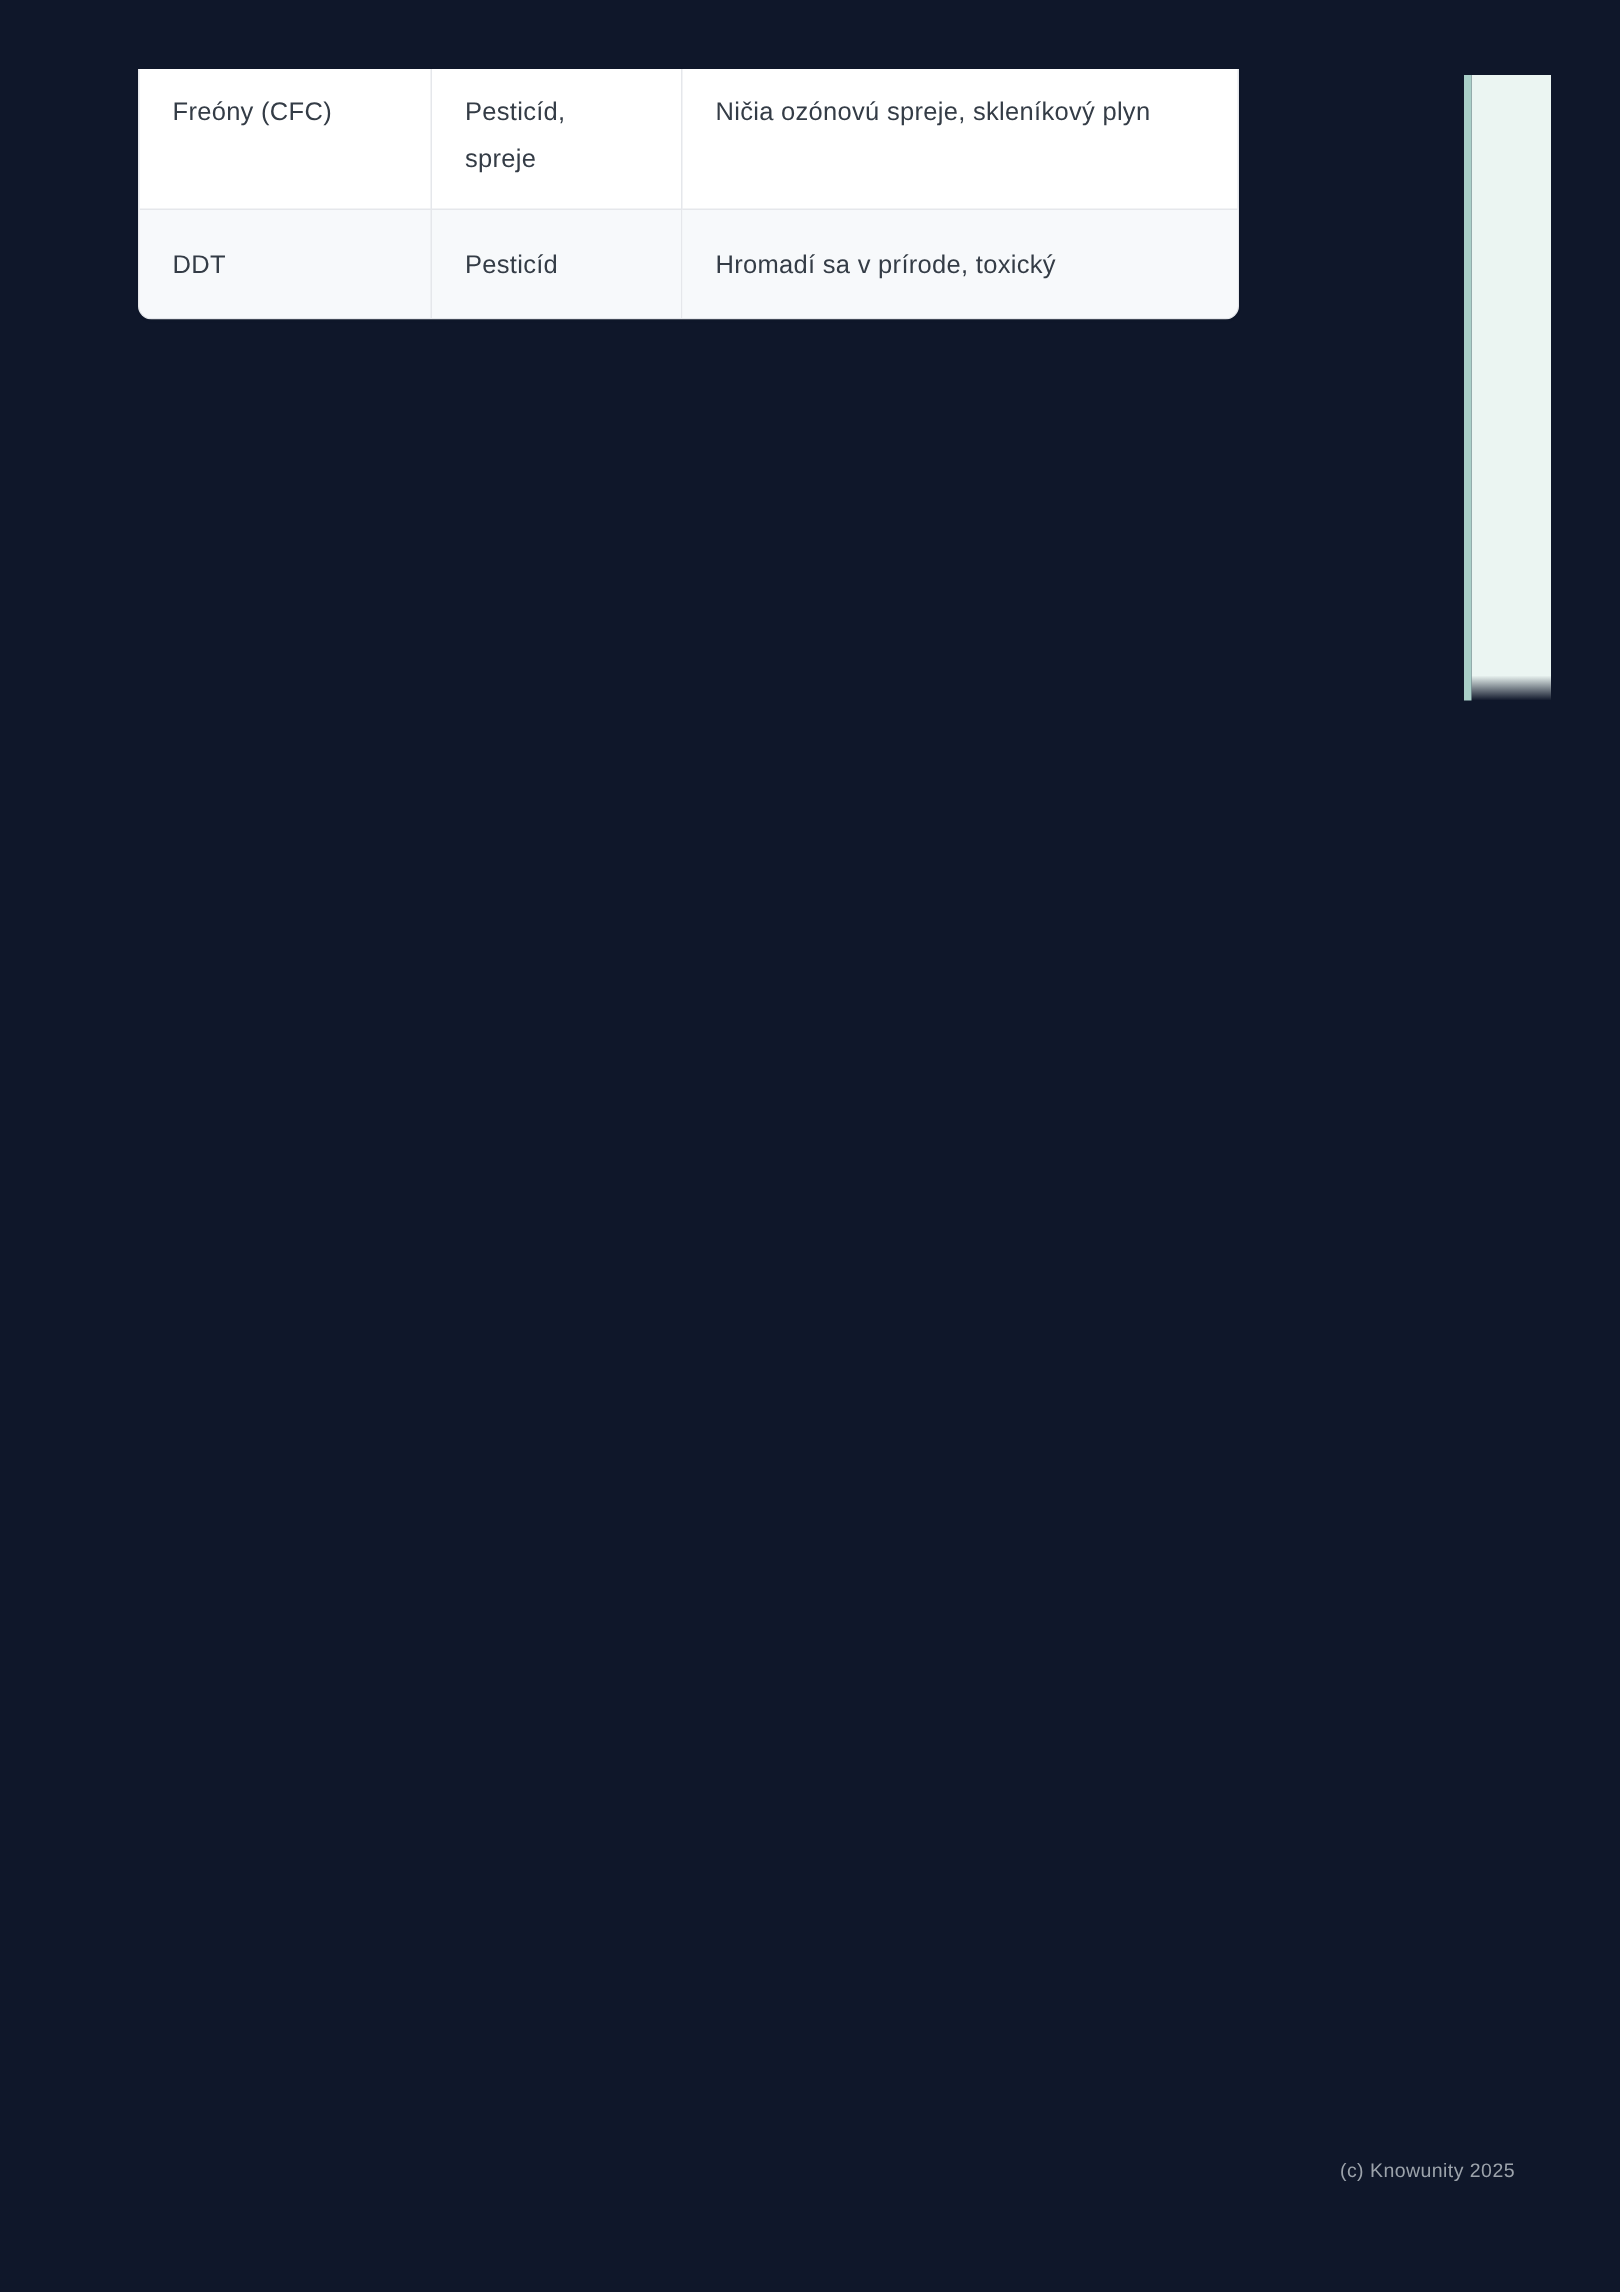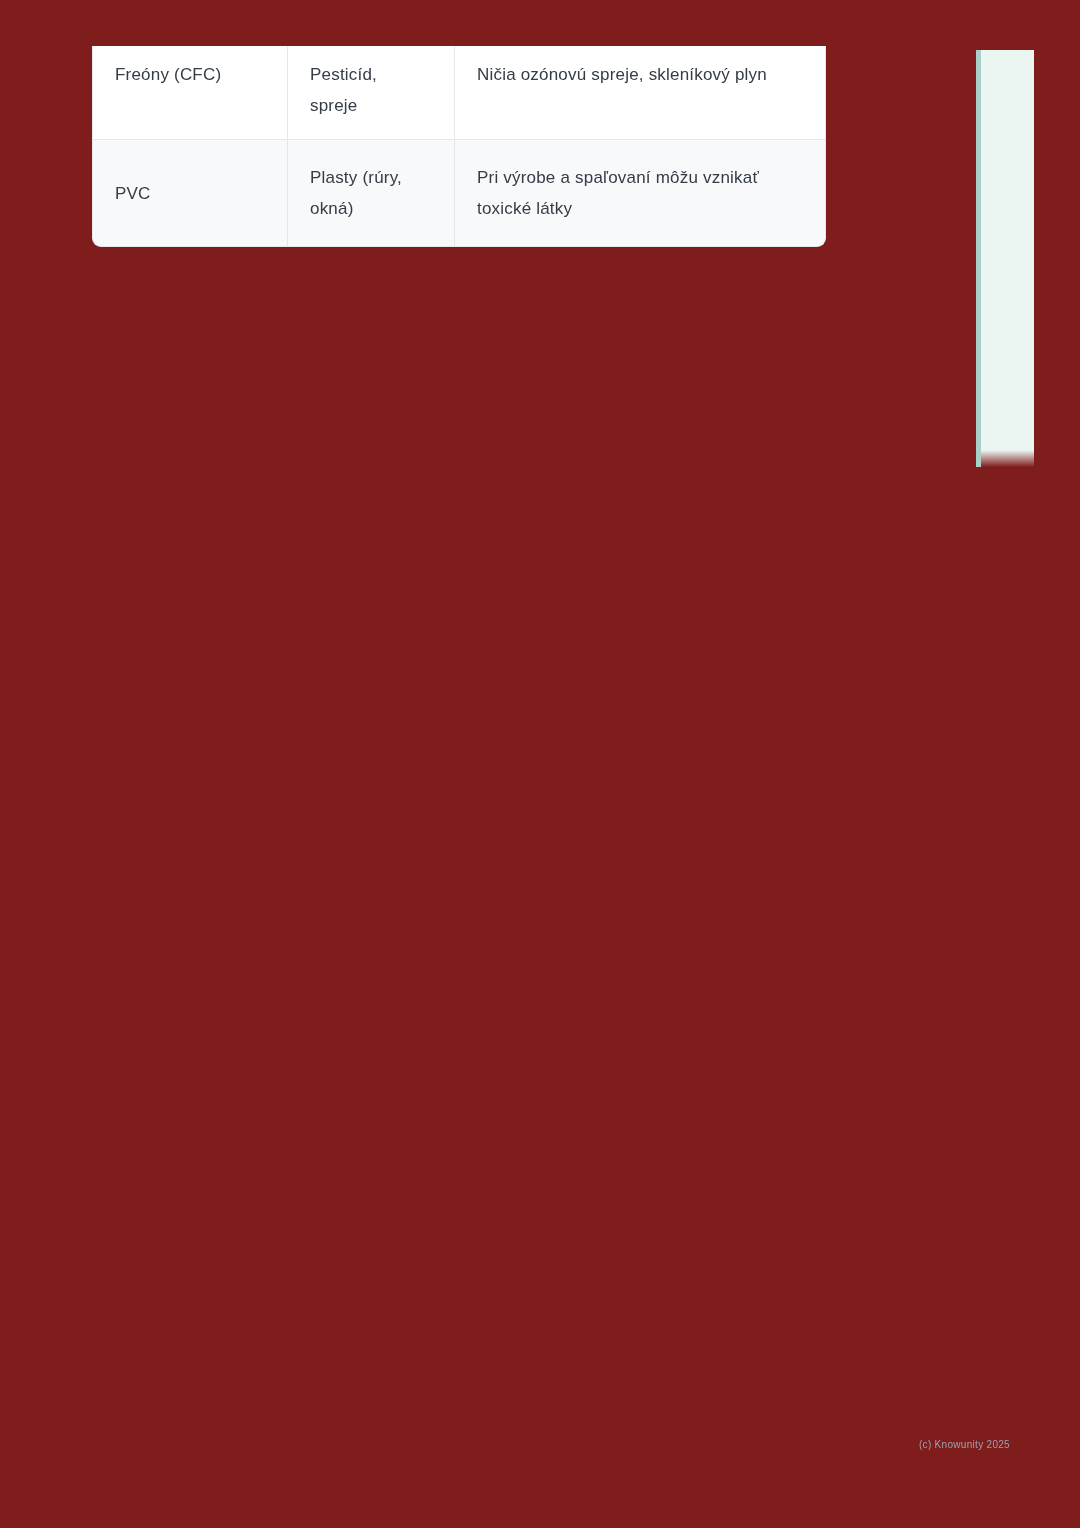--- a/index.html
+++ b/index.html
@@ -5,21 +5,21 @@
   * { margin: 0; padding: 0; box-sizing: border-box; }
   html, body { background: #ffffff; }
   body {
     font-family: "Liberation Sans", "DejaVu Sans", sans-serif;
     color: var(--c-text, #343c46);
   }
   .page {
     position: relative;
     width: 1080px;
     height: 1528px;
-    background: #7f1d1d;
+    background: #0f172a;
     overflow: hidden;
   }
 
   
   .table-wrap {
     position: absolute;
     left: 92px;
     top: 46px;
     width: 734px;
     border: 1px solid var(--c-border, #e5e7eb);
@@ -70,21 +70,21 @@
       var(--c-marker-fill, #ebf5f2) 96%,
       rgba(235, 245, 242, 0) 100%
     );
   }
 
   
   .footer-copyright {
     position: absolute;
     top: 1439px;
     right: 70px;
-    font-size: 10px;
+    font-size: 13px;
     letter-spacing: 0.3px;
     color: var(--c-footer, #9ca3ab);
   }
 </style>
 </head>
 <body>
 
 <div class="page">
 
   <div class="table-wrap">
@@ -94,26 +94,24 @@
         <col style="width:167px">
         <col style="width:372px">
       </colgroup>
       <tbody>
         <tr class="row-h1">
           <td>Freóny (CFC)</td>
           <td>Pesticíd,
 spreje</td>
           <td>Ničia ozónovú spreje, skleníkový plyn</td>
         </tr>
-        <tr class="row-h4">
-          <td>PVC</td>
-          <td>Plasty (rúry,
-okná)</td>
-          <td>Pri výrobe a spaľovaní môžu vznikať
-toxické látky</td>
+        <tr class="row-h2">
+          <td>DDT</td>
+          <td>Pesticíd</td>
+          <td>Hromadí sa v prírode, toxický</td>
         </tr>
       </tbody>
     </table>
   </div>
 
   <div class="side-marker"></div>
 
   <div class="footer-copyright">(c) Knowunity 2025</div>
 
 </div>

